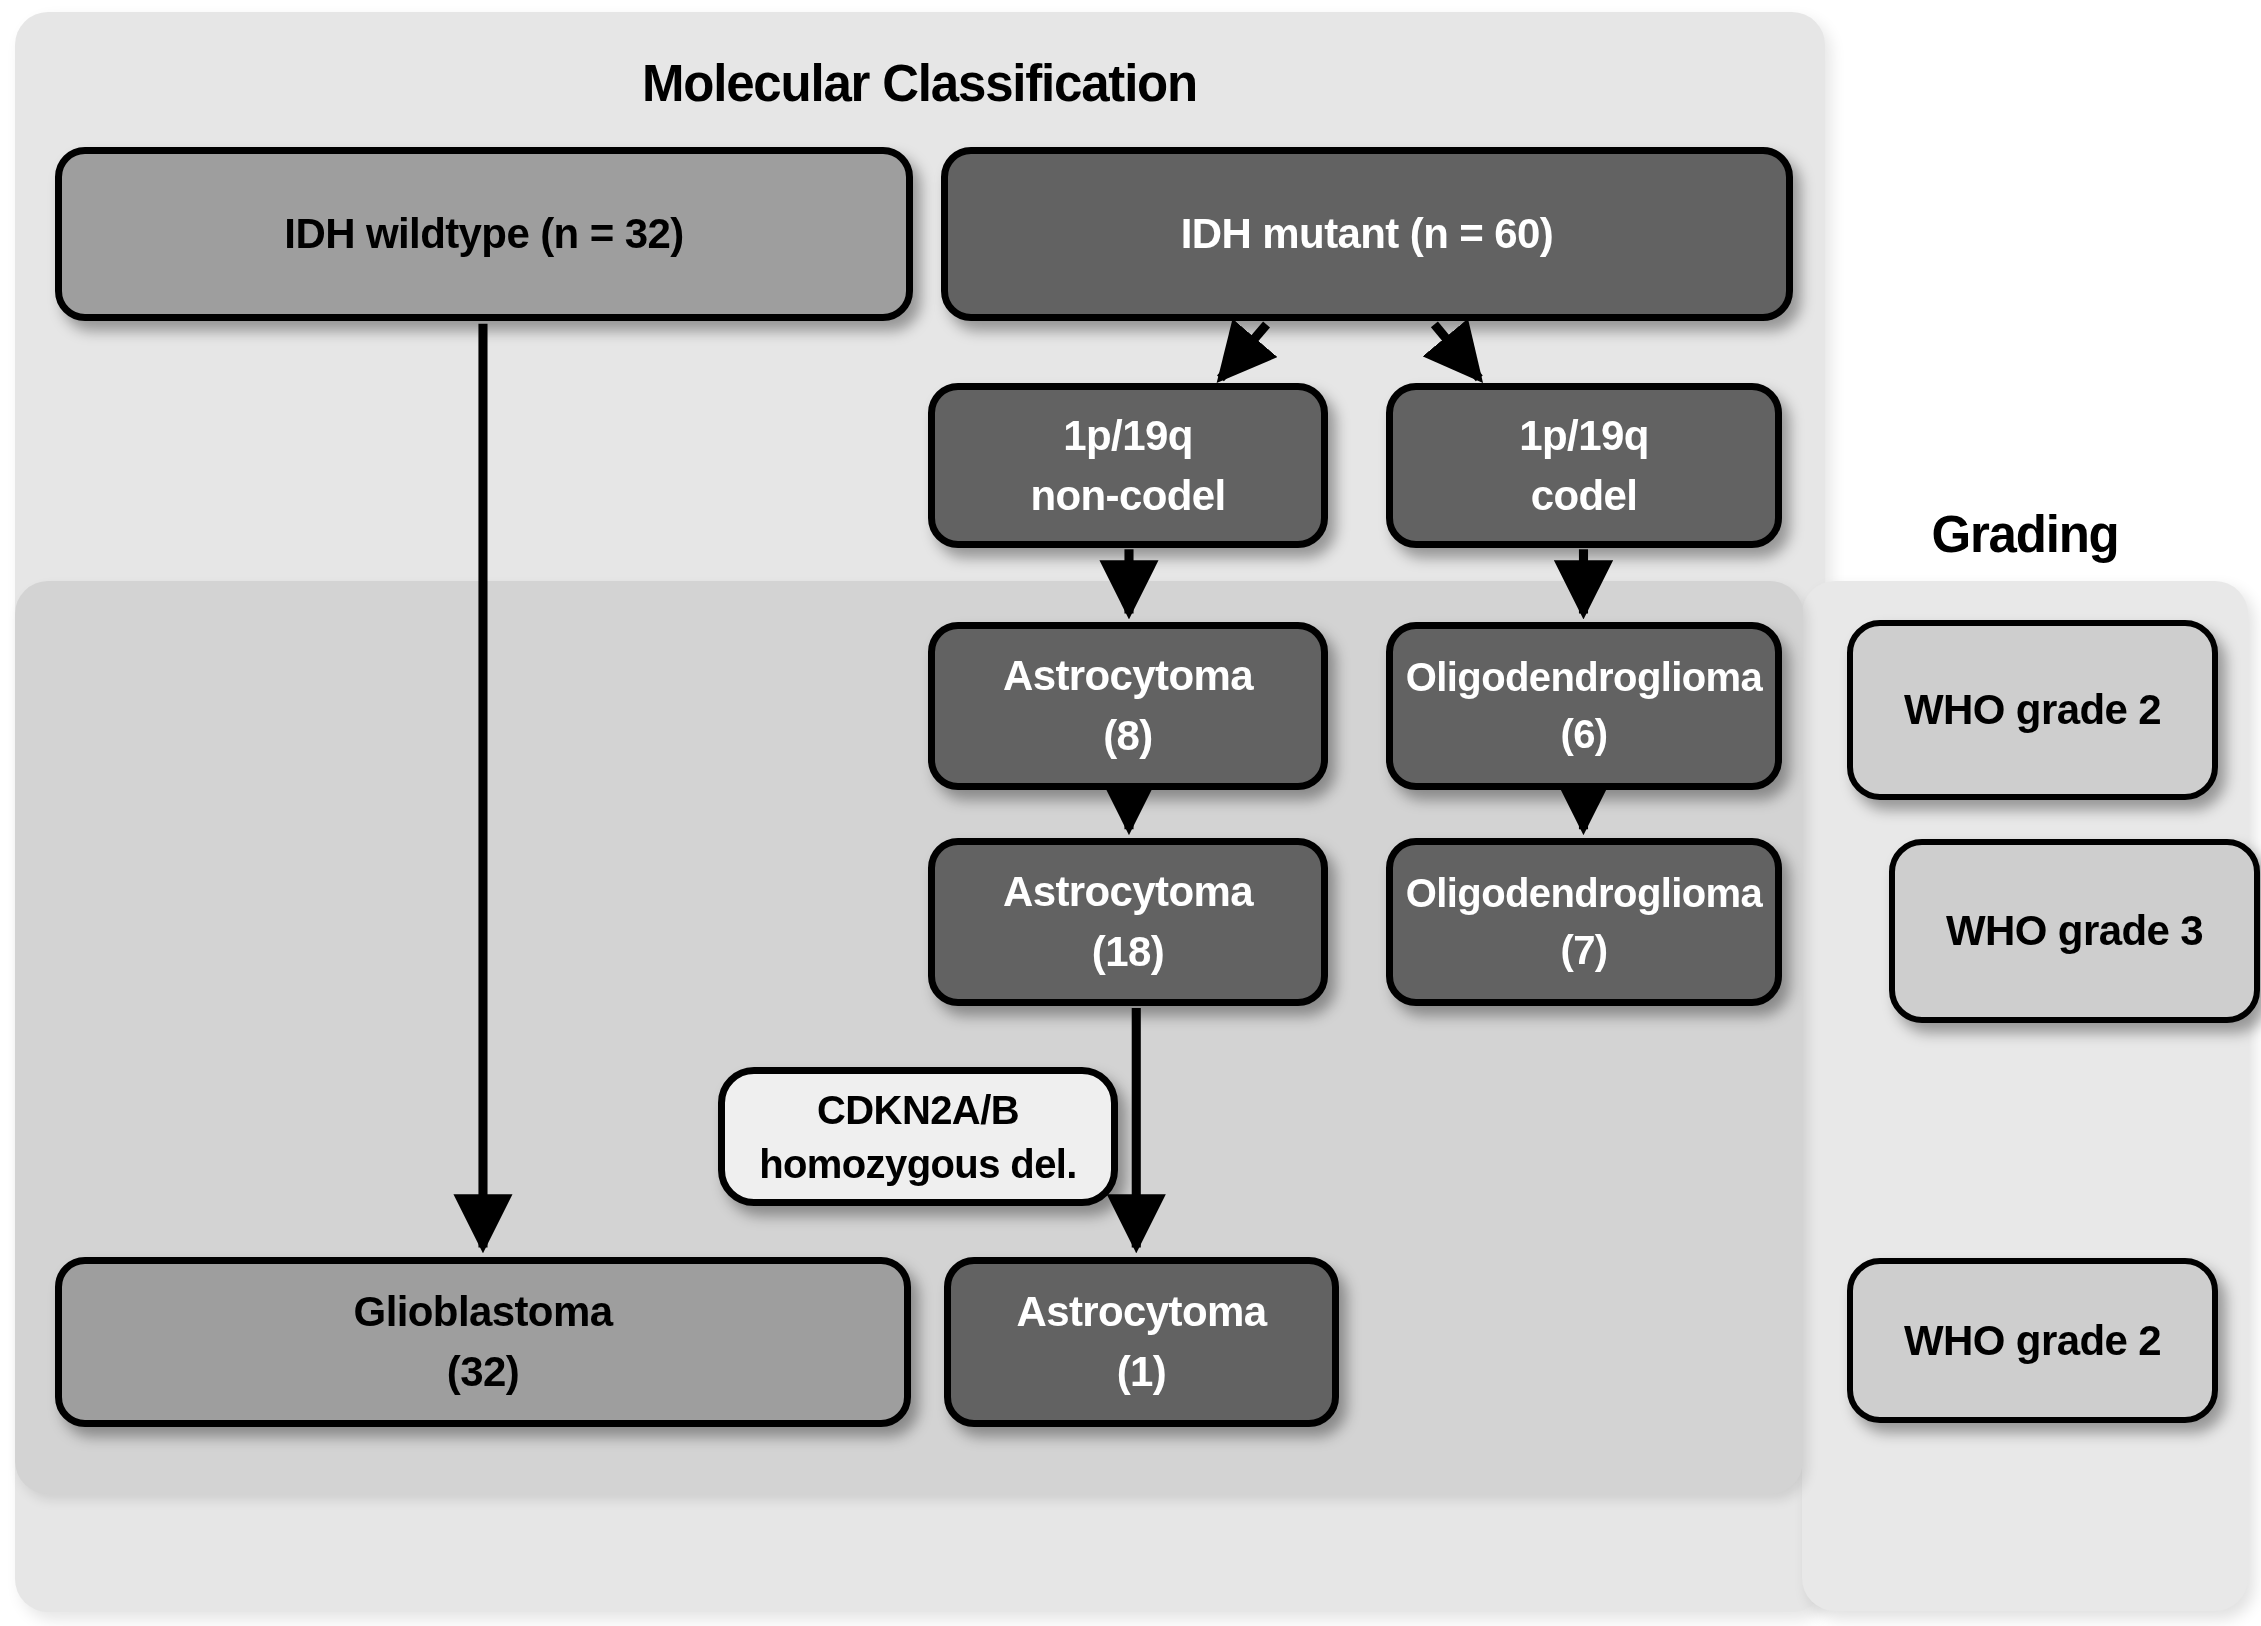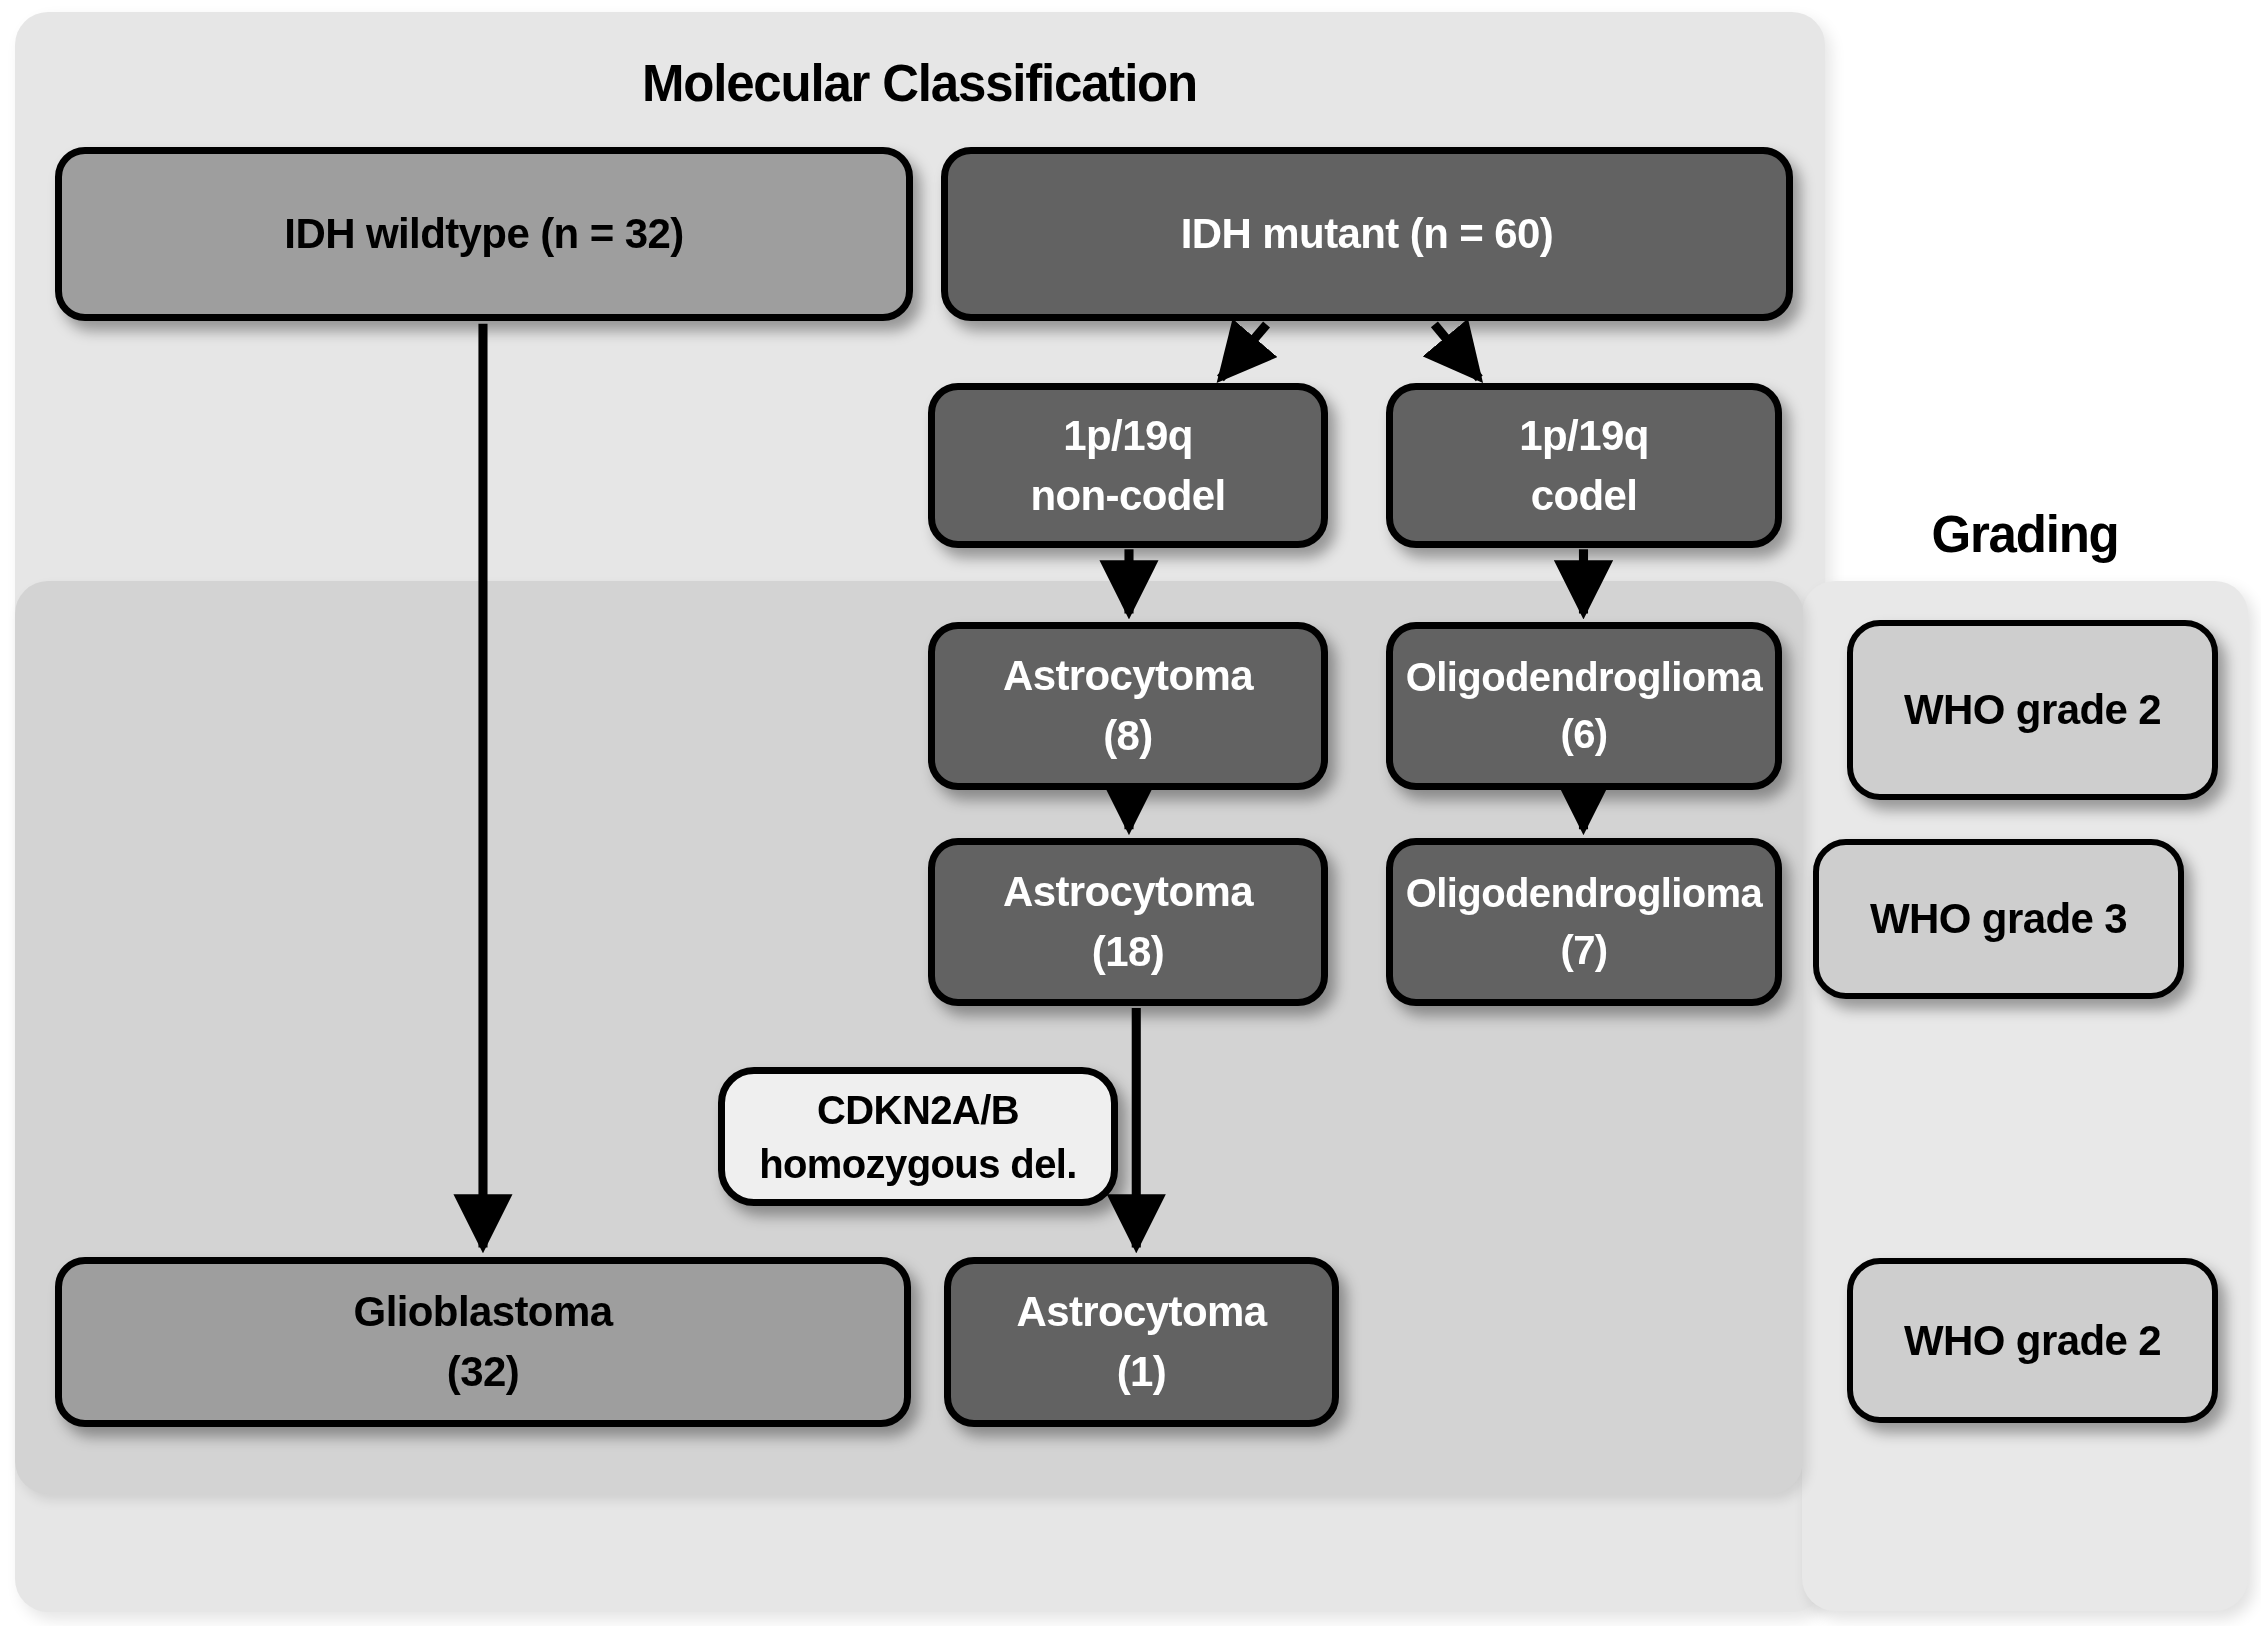--- a/index.html
+++ b/index.html
@@ -50,21 +50,21 @@
   .n-noncodel     { left:928px; top:383px;  width:400px;  height:165px; }
   .n-codel        { left:1386px; top:383px;  width:396px;  height:165px; }
   .n-astro8       { left:928px; top:622px; width:400px;  height:168px; }
   .n-oligo6       { left:1386px; top:622px; width:396px;  height:168px; }
   .n-astro18      { left:928px; top:838px; width:400px;  height:168px; }
   .n-oligo7       { left:1386px; top:838px; width:396px;  height:168px; }
   .n-cdkn         { left:718px; top:1067px; width:400px;  height:139px; }
   .n-glioblastoma { left:55px;   top:1257px; width:856px; height:170px; }
   .n-astro1       { left:944px; top:1257px; width:395px;  height:170px; }
   .n-who2         { left:1847px; top:604px; width:371px;  height:180px;margin-top:16px; }
-  .n-who3         { left:1813px; top:839px; width:371px;  height:160px; }
+  .n-who3         { left:1889px; top:839px; width:371px;  height:184px; }
   .n-who4         { left:1847px; top:1258px; width:371px;  height:165px; }
 </style>
 </head>
 <body>
 
 <div class="canvas">
 
   <div class="panel panel--main"></div>
   <div class="panel panel--grade"></div>
   <div class="panel panel--band"></div>

